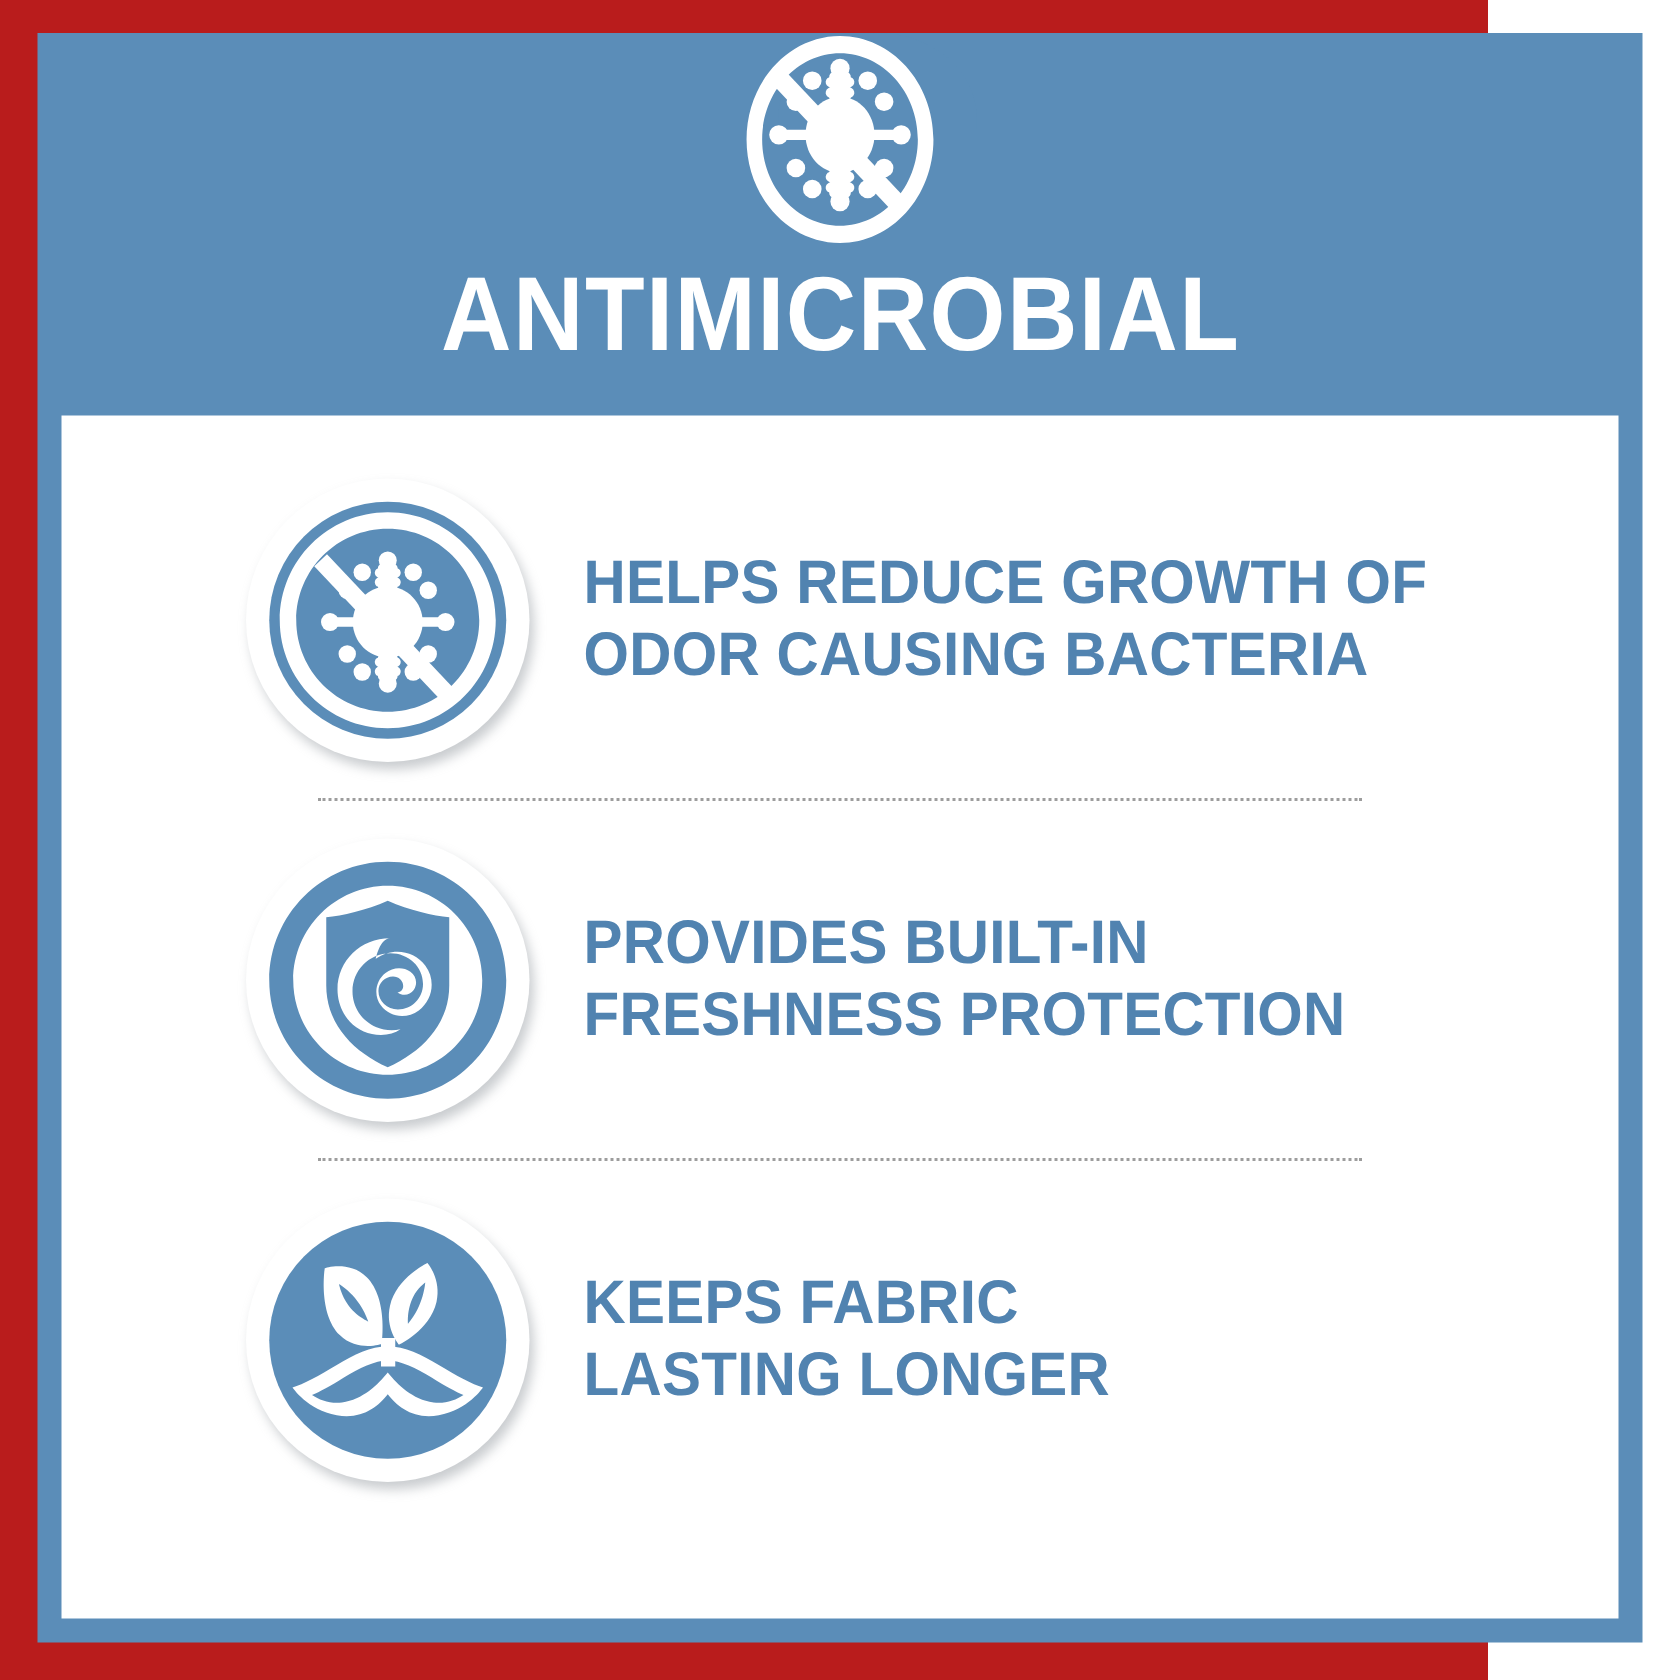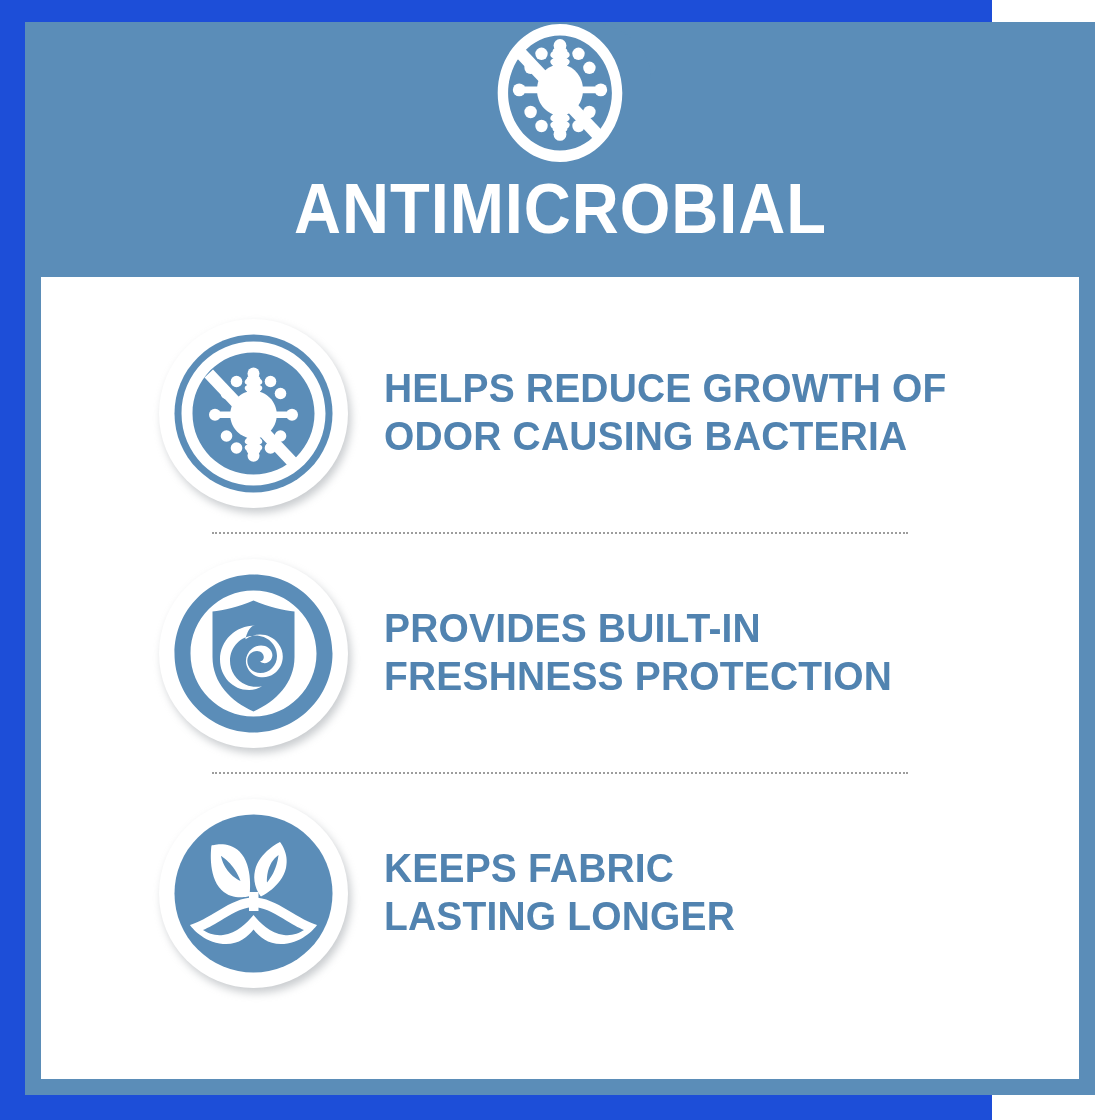--- a/index.html
+++ b/index.html
@@ -11,21 +11,21 @@
     width: 1120px;
     height: 1120px;
     font-family: "Liberation Sans", sans-serif;
     overflow: hidden;
   }
 
   #infographic {
     position: relative;
     width: 992px;
     height: 1120px;
-    background: #1d4ed8;
+    background: #b91c1c;
   }
 
   
   .frame {
     position: absolute;
     left: 25px;
     top: 22px;
     width: 1070px;
     height: 1073px;
     background: #5b8db8;
@@ -96,22 +96,23 @@
     flex-direction: column;
     justify-content: flex-start;
     padding-top: 17px;
     box-sizing: border-box;
   }
 
   .feature-row {
     display: flex;
     align-items: center;
     height: 238px;
-    padding-left: 118px;
+    padding-left: 88px;
     box-sizing: border-box;
+    margin-left: 35px;
   }
 
   .badge {
     position: relative;
     width: 189px;
     height: 189px;
     flex: 0 0 189px;
     border-radius: 50%;
     background: #ffffff;
     filter: drop-shadow(3px 5px 4px rgba(120,128,136,0.40));

